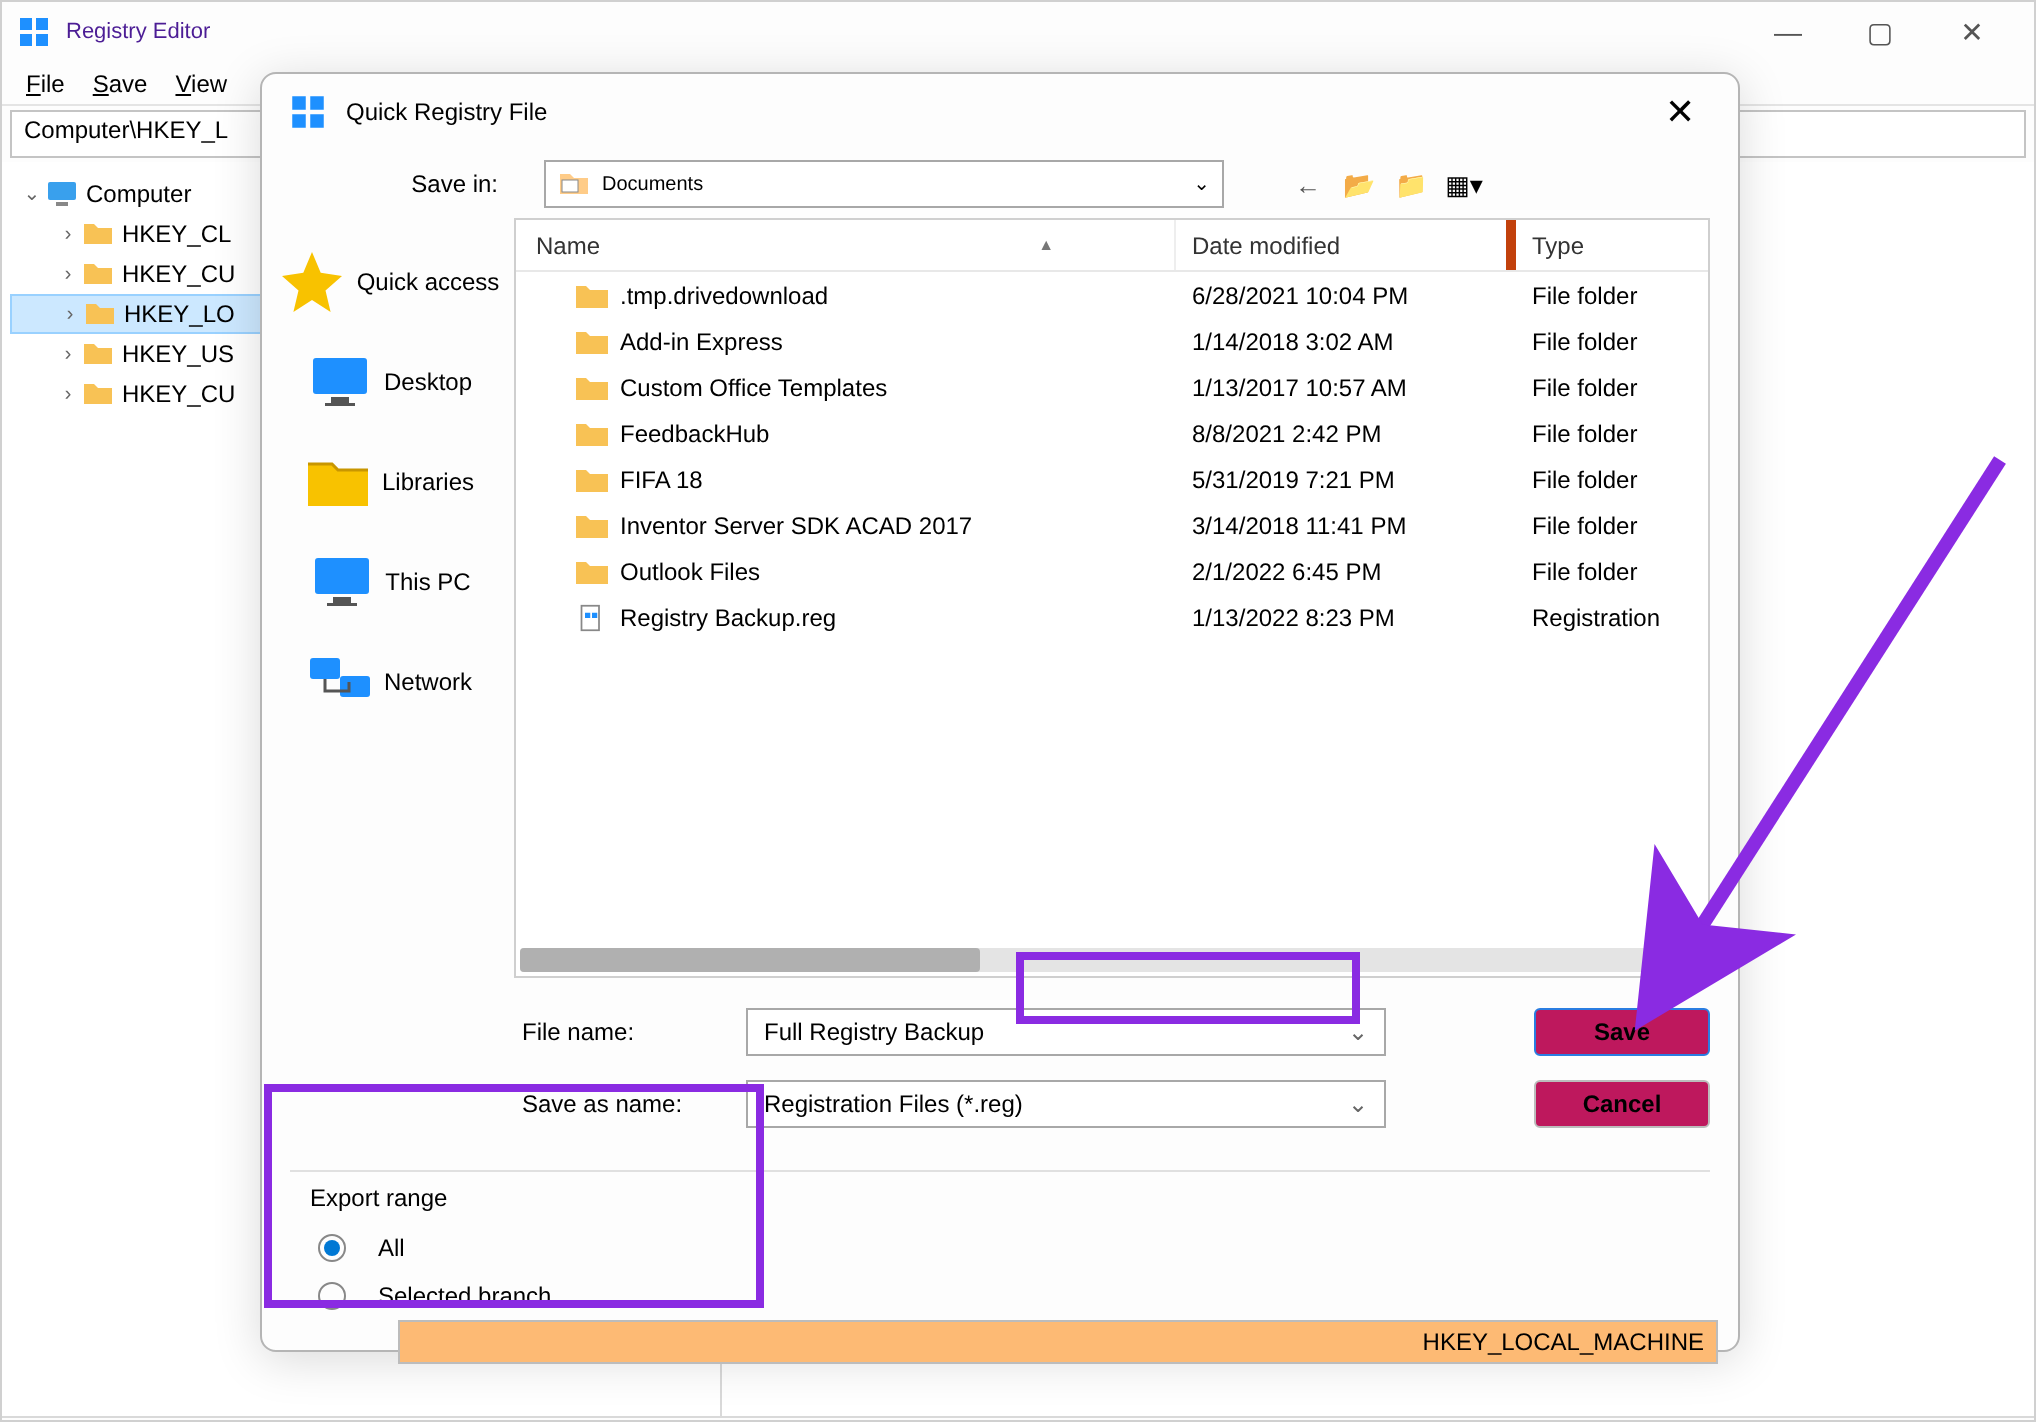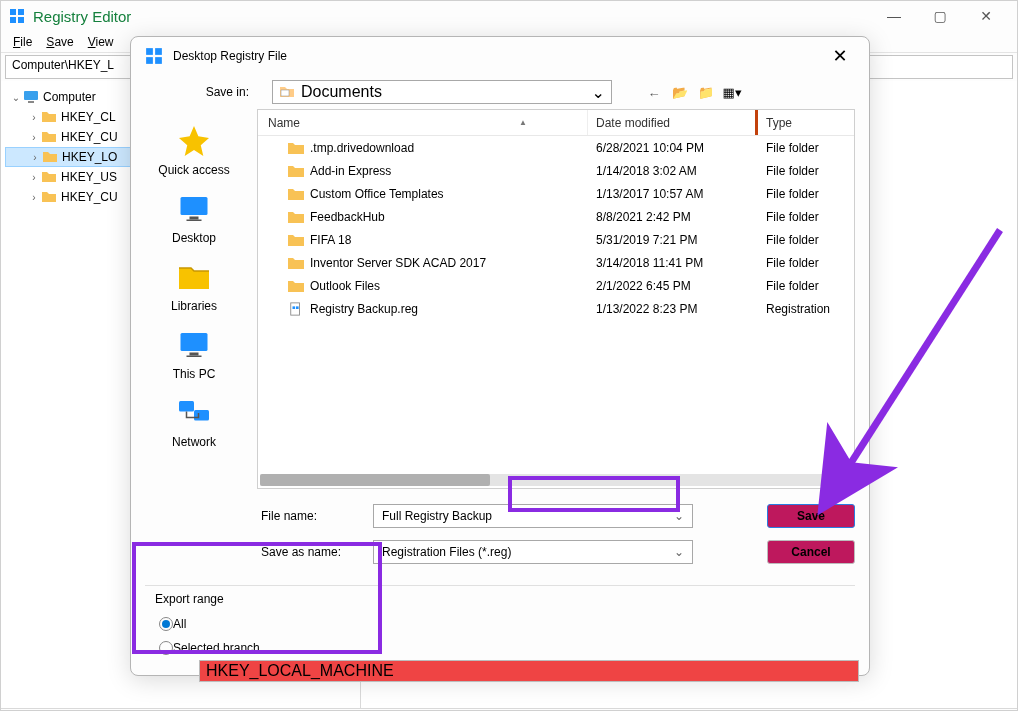--- a/index.html
+++ b/index.html
@@ -2,21 +2,21 @@
 <html><head>
 <meta charset="utf-8">
 <style>
 * { box-sizing: border-box; margin: 0; padding: 0; font-family: "Segoe UI", Tahoma, sans-serif; }
 body { background: #f5f5f5; width: 1018px; height: 711px; overflow: hidden; position: relative; }
 
 
 .regedit-window { position: absolute; top: 0; left: 0; width: 1018px; height: 711px; background: #fdfdfd; border: 1px solid #d0d0d0; }
 .regedit-titlebar { height: 30px; display: flex; align-items: center; padding: 0 8px; background: #fdfdfd; }
 .regedit-icon { width: 16px; height: 16px; margin-right: 8px; }
-.regedit-title { font-size: 15px; color: #15803d; flex: 1; }
+.regedit-title { font-size: 11px; color: #4c1d95; flex: 1; }
 .win-controls { display: flex; gap: 0; }
 .win-btn { width: 46px; height: 30px; display: flex; align-items: center; justify-content: center; color: #555; font-size: 14px; }
 
 .regedit-menu { height: 22px; display: flex; align-items: center; padding: 0 6px; gap: 2px; font-size: 12px; border-bottom: 1px solid #e4e4e4; }
 .regedit-menu span { padding: 2px 6px; }
 .regedit-menu span:first-letter { text-decoration: underline; }
 
 .regedit-path { height: 24px; border: 1px solid #c4c4c4; margin: 2px 4px; padding: 2px 6px; font-size: 12px; background: #fff; }
 
 .regedit-body { display: flex; height: calc(100% - 82px); }
@@ -29,59 +29,59 @@
 
 
 .dialog { position: absolute; top: 36px; left: 130px; width: 740px; height: 640px; background: #fdfdfd; border: 1px solid #b5b5b5; border-radius: 8px; box-shadow: 0 4px 24px rgba(0,0,0,.15); }
 .dlg-titlebar { height: 38px; display: flex; align-items: center; padding: 0 14px; }
 .dlg-icon { width: 18px; height: 18px; margin-right: 10px; }
 .dlg-title { font-size: 12px; flex: 1; }
 .dlg-close { width: 30px; height: 30px; display: flex; align-items: center; justify-content: center; font-size: 18px; }
 
 .dlg-savein { height: 34px; display: flex; align-items: center; padding: 0 14px; gap: 23px; }
 .savein-label { width: 104px; text-align: right; font-size: 12px; }
-.savein-combo { flex: 0 0 340px; height: 24px; border: 1px solid #a8a8a8; background: #fff; display: flex; align-items: center; padding: 0 6px; font-size: 16px; }
+.savein-combo { flex: 0 0 340px; height: 24px; border: 1px solid #a8a8a8; background: #fff; display: flex; align-items: center; padding: 0 6px; font-size: 10px; }
 .savein-combo .ficon { margin-right: 6px; width: 16px; height: 16px; }
 .savein-combo .chev { margin-left: auto; }
 .savein-tools { display: flex; gap: 8px; align-items: center; margin-left: 10px; }
 .tool-ic { width: 18px; height: 18px; display: flex; align-items: center; justify-content: center; font-size: 13px; }
 
 .dlg-main { display: flex; height: 380px; }
 .places { width: 126px; display: flex; flex-direction: column; align-items: center; padding-top: 14px; gap: 14px; }
-.place { display: flex; flex-direction: column; align-items: center; gap: 4px; font-size: 12px; }
+.place { display: flex; flex-direction: row; align-items: center; gap: 4px; font-size: 12px; }
 .place svg { width: 36px; height: 36px; }
 
 .filelist { flex: 1; border: 1px solid #cfcfcf; background: #fff; margin-right: 14px; position: relative; display: flex; flex-direction: column; }
 .filelist-header { display: flex; height: 26px; border-bottom: 1px solid #e8e8e8; font-size: 12px; color: #333; }
 .fh-name { width: 330px; padding-left: 10px; display: flex; align-items: center; border-right: 1px solid #eee; }
-.fh-date { width: 170px; padding-left: 8px; display: flex; align-items: center; border-right: 3px solid #c2410c; }
+.fh-date { width: 170px; padding-left: 8px; display: flex; align-items: center; border-right: 5px solid #c2410c; }
 .fh-type { flex: 1; padding-left: 8px; display: flex; align-items: center; }
 .filelist-body { flex: 1; overflow: hidden; }
 .file-row { display: flex; height: 23px; align-items: center; font-size: 12px; }
 .fc-name { width: 330px; padding-left: 30px; display: flex; align-items: center; gap: 6px; }
 .fc-date { width: 170px; padding-left: 8px; }
 .fc-type { flex: 1; padding-left: 8px; }
 .folder-ic { width: 16px; height: 14px; }
 .scrollbar { height: 12px; background: #e4e4e4; margin: 0 2px 2px; border-radius: 2px; }
 .scroll-thumb { width: 230px; height: 100%; background: #b0b0b0; border-radius: 2px; }
 
 .dlg-fields { padding: 12px 14px 4px 130px; }
 .field-row { display: flex; align-items: center; height: 30px; gap: 12px; margin-bottom: 6px; }
 .field-label { width: 100px; font-size: 12px; }
 .field-combo { flex: 0 0 320px; height: 24px; border: 1px solid #a8a8a8; background: #fff; display: flex; align-items: center; padding: 0 8px; font-size: 12px; position: relative; }
 .field-combo .chev { margin-left: auto; color: #666; }
 .dlg-btn { width: 88px; height: 24px; border: 1px solid #bcbcbc; background: #be185d; font-size: 12px; display: flex; align-items: center; justify-content: center; border-radius: 3px; font-weight: bold; }
 .dlg-btn.primary { border: 1px solid #2a7de1; }
 
 .export-range { margin: 8px 14px 0 14px; padding: 6px 10px 10px; border-top: 1px solid #e0e0e0; position: relative; }
 .export-range .group-label { font-size: 12px; padding-bottom: 6px; display: block; }
-.radio-row { display: flex; align-items: center; gap: 0; height: 24px; font-size: 12px; padding-left: 4px; }
+.radio-row { display: flex; align-items: center; gap: 16px; height: 24px; font-size: 12px; padding-left: 4px; }
 .radio { width: 14px; height: 14px; border: 1px solid #888; border-radius: 50%; display: inline-flex; align-items: center; justify-content: center; }
 .radio.checked::after { content: ""; width: 8px; height: 8px; background: #0078d4; border-radius: 50%; }
-.branch-input { width: 660px; height: 22px; border: 1px solid #bcbcbc; background: #ef4444; margin-left: 44px; padding: 0 6px; font-size: 16px; display: flex; align-items: center; }
+.branch-input { width: 660px; height: 22px; border: 1px solid #bcbcbc; background: #fdba74; margin-left: 44px; padding: 0 6px; font-size: 12px; display: flex; align-items: center; justify-content: flex-end; }
 
 
 .hl { position: absolute; border: 4px solid #8a2be2; pointer-events: none; }
 .hl1 { top: 476px; left: 508px; width: 172px; height: 36px; }
 .hl2 { top: 542px; left: 132px; width: 250px; height: 112px; }
 .arrow-svg { position: absolute; top: 220px; left: 810px; pointer-events: none; }
 
 .sort-tri { font-size: 8px; color: #777; margin-left: auto; margin-right: 60px; }
 .regedit-right { flex: 1; background: #fff; }
 .statusbar { height: 22px; border-top: 1px solid #d9d9d9; }
@@ -164,21 +164,21 @@
 </div>
 
 <div class="dialog">
   <div class="dlg-titlebar">
     <svg class="dlg-icon" viewBox="0 0 16 16">
         <rect x="1" y="1" width="6" height="6" fill="#1e90ff"></rect>
         <rect x="9" y="1" width="6" height="6" fill="#1e90ff"></rect>
         <rect x="1" y="9" width="6" height="6" fill="#1e90ff"></rect>
         <rect x="9" y="9" width="6" height="6" fill="#1e90ff"></rect>
       </svg>
-    <span class="dlg-title">Desktop Registry File</span>
+    <span class="dlg-title">Quick Registry File</span>
     <div class="dlg-close">✕</div>
   </div>
 
   <div class="dlg-savein">
     <span class="savein-label">Save in:</span>
     <div class="savein-combo">
       <svg class="ficon" viewBox="0 0 16 16">
           <path d="M1 3h5l2 2h7v8H1z" fill="#fc8"></path>
           <rect x="2" y="6" width="8" height="6" fill="#fff" stroke="#888" stroke-width="0.5"></rect>
         </svg>

